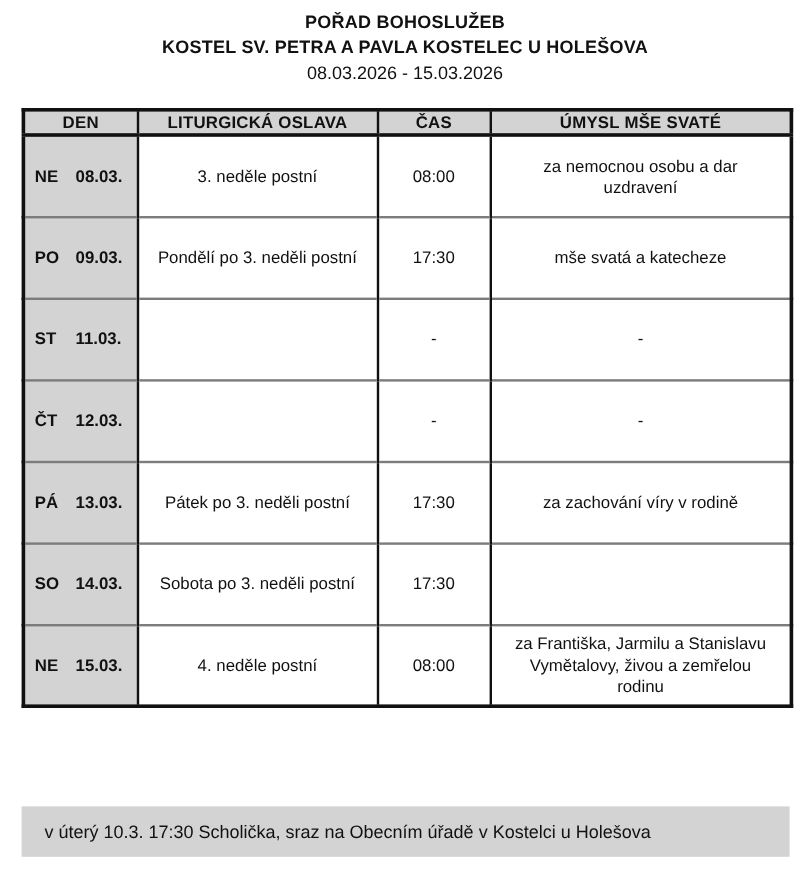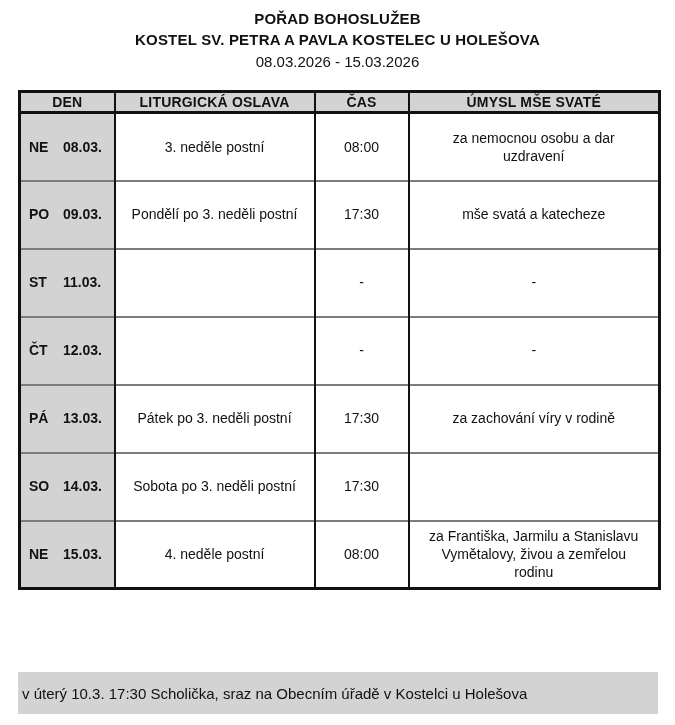--- a/index.html
+++ b/index.html
@@ -63,21 +63,21 @@
   .schedule td.den .day { display: inline-block; min-width: 26px; }
   .schedule td.den .date { display: inline-block; margin-left: 8px; }
   .schedule td.umysl { padding: 2px 18px; }
 
   
   .footer-note {
     position: absolute; top: 672px; left: 18px;
     width: 640px; height: 42px;
     background: #d3d3d3;
     display: flex; align-items: center;
-    padding-left: 4px;
+    padding-left: 19px;
     font-size: 15px;
   }
 </style>
 </head>
 <body>
 
 <div class="page">
 
   <div class="titles">
     <div class="title-main">POŘAD BOHOSLUŽEB</div>

